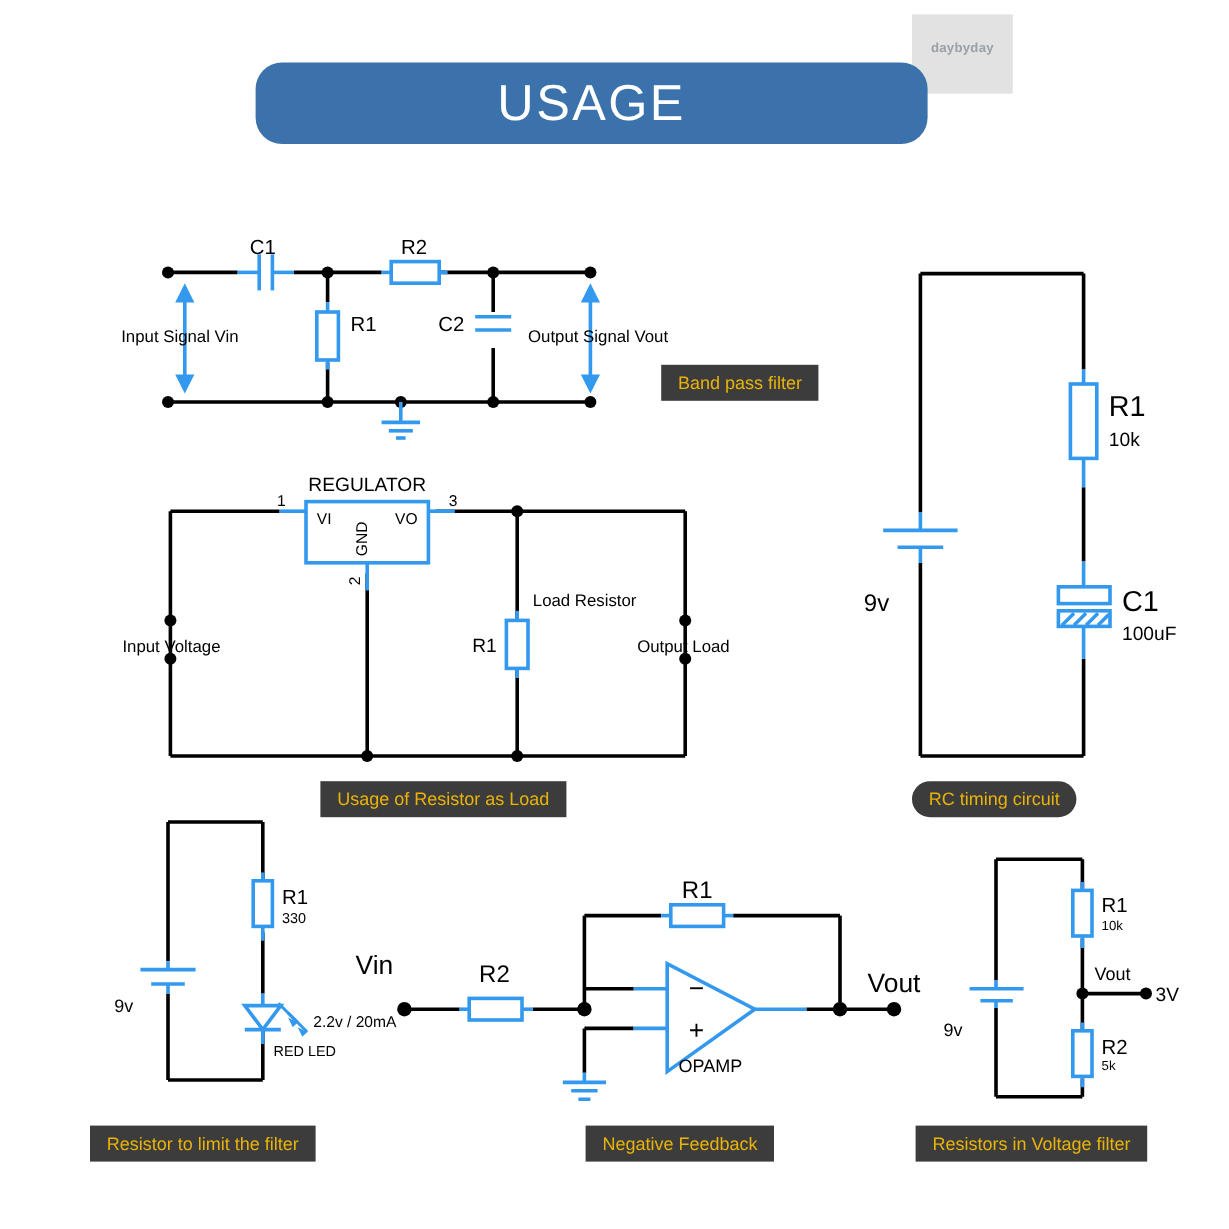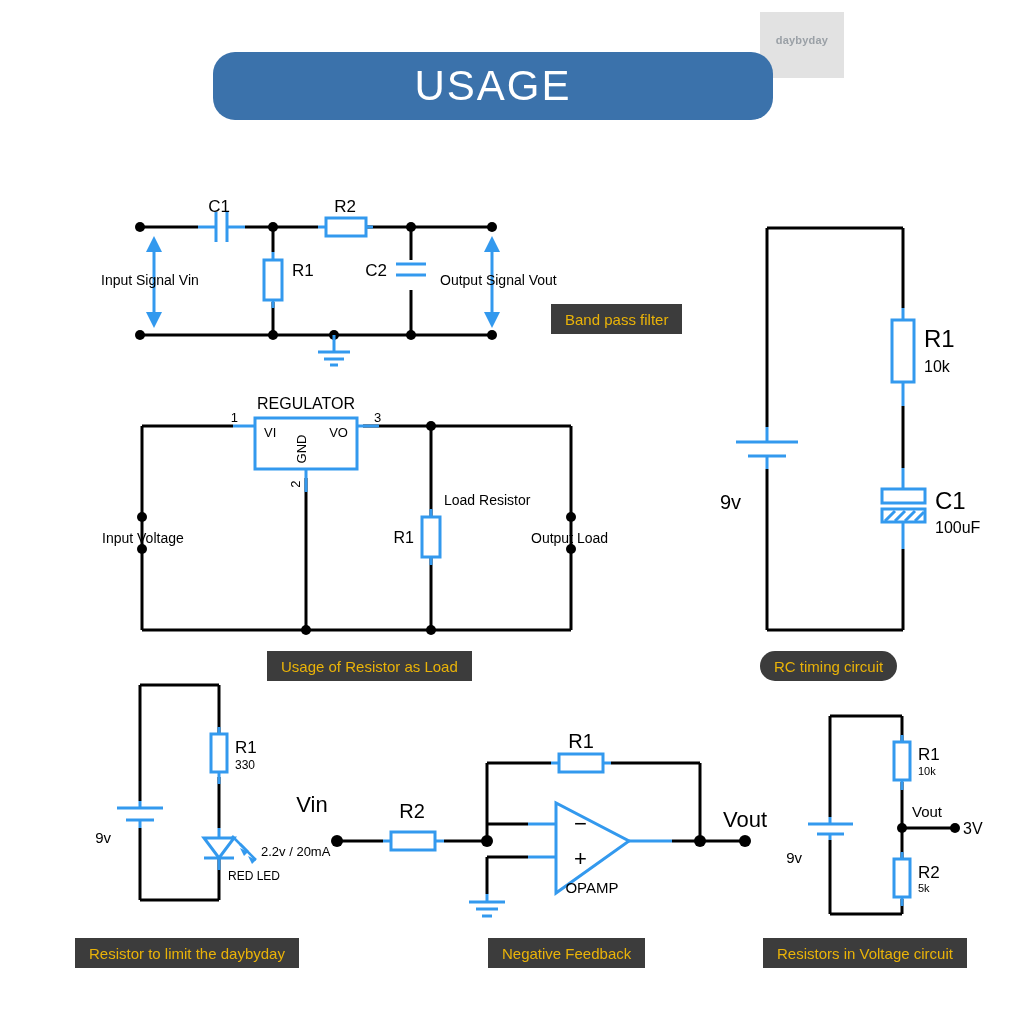--- a/index.html
+++ b/index.html
@@ -364,17 +364,17 @@
       <text class="lab" x="918" y="880" font-size="11">5k</text>
       <text class="lab" x="912" y="805" font-size="15">Vout</text>
       <text class="lab" x="963" y="822" font-size="16">3V</text>
     </g>
 
   </svg>
 
   <div class="caption" style="left:551px;top:292px;">Band pass filter</div>
   <div class="caption" style="left:267px;top:639px;">Usage of Resistor as Load</div>
   <div class="caption" style="left:760px;top:639px;border-radius:15px;">RC timing circuit</div>
-  <div class="caption" style="left:75px;top:926px;">Resistor to limit the daybyday</div>
+  <div class="caption" style="left:75px;top:926px;">Resistor to limit the filter</div>
   <div class="caption" style="left:488px;top:926px;">Negative Feedback</div>
-  <div class="caption" style="left:763px;top:926px;">Resistors in Voltage circuit</div>
+  <div class="caption" style="left:763px;top:926px;">Resistors in Voltage filter</div>
 
 </div>
 
 </body></html>

